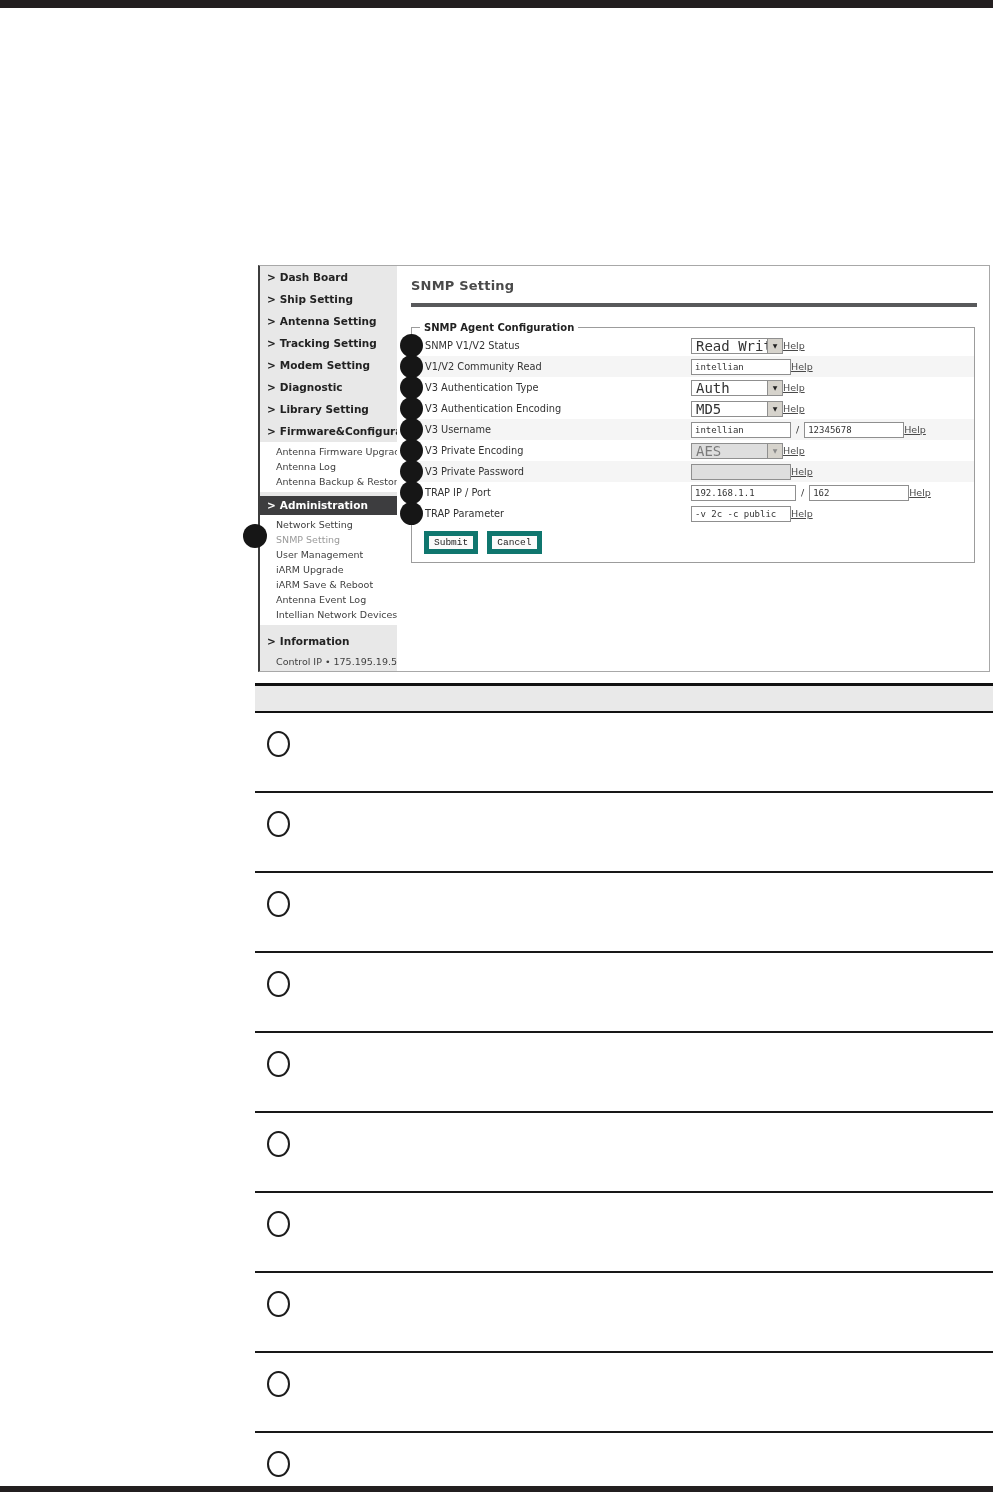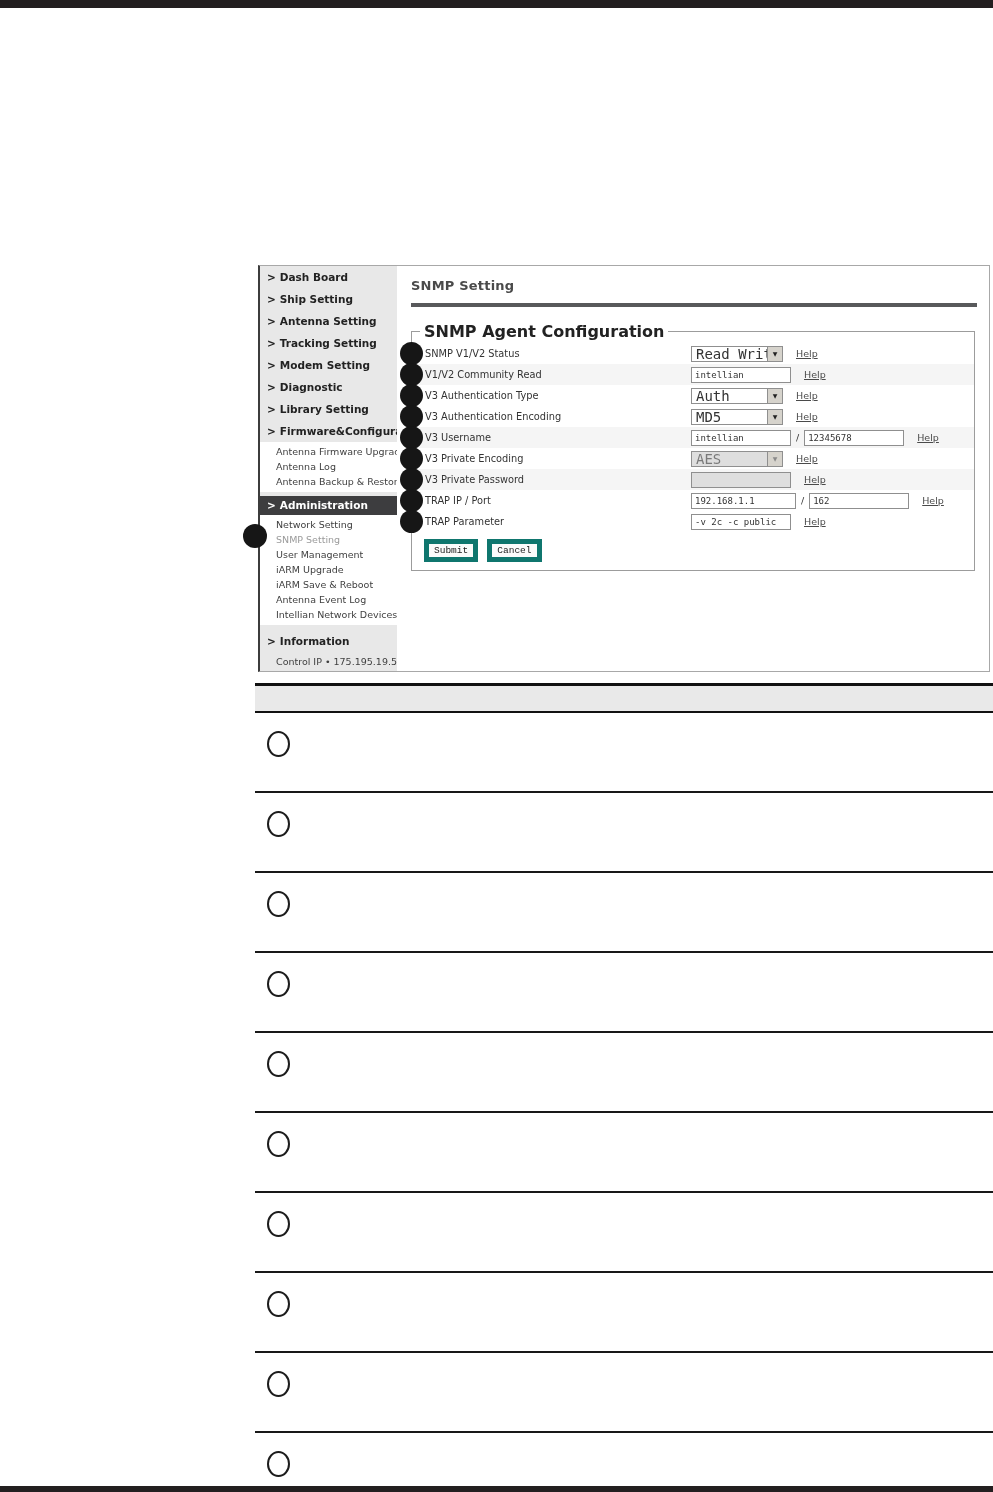--- a/index.html
+++ b/index.html
@@ -19,37 +19,37 @@
   .nav-sub.gray{background:#e8e8e8;}
   .nav-subitem{height:15px;line-height:15px;padding-left:16px;font-size:9.5px;color:#3f3f3f;white-space:nowrap;cursor:pointer;}
   .nav-subitem.current{color:#9b9b9b;}
   .nav-sec.info{margin-top:5px;}
 
   
   .panel{flex:1;background:#fff;position:relative;padding:12px 12px 0 14px;box-sizing:border-box;}
   .panel-title{font-size:13px;font-weight:bold;color:#4a4a4a;letter-spacing:.2px;}
   .rule{height:4px;background:#58595b;margin-top:10px;margin-right:0;}
   fieldset.agent{margin:15px 2px 0 0;border:1px solid #9c9c9c;padding:2px 0 8px 0;}
-  fieldset.agent legend{font-size:16px;font-weight:bold;color:#222;margin-left:8px;padding:0 4px;}
+  fieldset.agent legend{font-size:10px;font-weight:bold;color:#222;margin-left:8px;padding:0 4px;}
   .frow{position:relative;height:21px;display:flex;align-items:center;gap:36px;}
   .frow.striped{background:#f5f5f5;}
   .callout{position:absolute;left:-12px;top:-1px;width:23px;height:23px;border-radius:50%;background:#161616;}
   .flabel{width:230px;flex:0 0 230px;padding-left:13px;font-size:9.8px;color:#333;white-space:nowrap;}
   .ctrl{display:flex;align-items:center;font-size:9.5px;}
   .sel{width:92px;height:16px;border:1px solid #8f8f8f;background:#fff;display:flex;align-items:center;box-sizing:border-box;cursor:pointer;}
   .sel .selval{flex:1;padding-left:4px;font-family:"DejaVu Sans Mono","Liberation Mono",monospace;font-size:14px;color:#333;white-space:nowrap;overflow:hidden;}
   .sel .selarrow{width:14px;height:14px;background:#d6d3cc;border-left:1px solid #8f8f8f;font-size:6px;color:#222;display:flex;align-items:center;justify-content:center;}
   .sel.disabled{background:#dedede;}
   .sel.disabled .selval{color:#7a7a7a;}
   .sel.disabled .selarrow{color:#8a8a8a;}
   .txt{width:92px;height:14px;border:1px solid #8f8f8f;background:#fff;font-family:"DejaVu Sans Mono","Liberation Mono",monospace;font-size:9px;color:#333;padding:0 3px;box-sizing:content-box;}
   .txt.w97{width:97px;}
   .txt:disabled,.txt.disabled{background:#dedede;}
   .slash{margin:0 5px;color:#333;font-size:9.5px;}
-  a.help{margin-left:13px;font-size:9.5px;color:#4a4a4a;text-decoration:underline;cursor:pointer;}
+  a.help{font-size:9.5px;color:#4a4a4a;text-decoration:underline;cursor:pointer;}
   .btnrow{margin:6px 0 0 12px;}
   .btn{font-size:9.5px;color:#222;background:#fbfbfb;border:5px solid #0f766e;padding:1px 5px;margin-right:4px;font-family:Liberation Mono, monospace;cursor:pointer;}
 
   
   .side-callout{position:absolute;left:243px;top:524px;width:24px;height:24px;border-radius:50%;background:#161616;z-index:5;}
 
   
   .legend{position:absolute;left:255px;top:683px;width:738px;}
   .legend .lhead{height:30px;background:#e9e9e9;border-top:3px solid #111;border-bottom:2px solid #111;box-sizing:border-box;}
   .legend .lrow{height:62px;border-bottom:2px solid #181818;box-sizing:border-box;}

